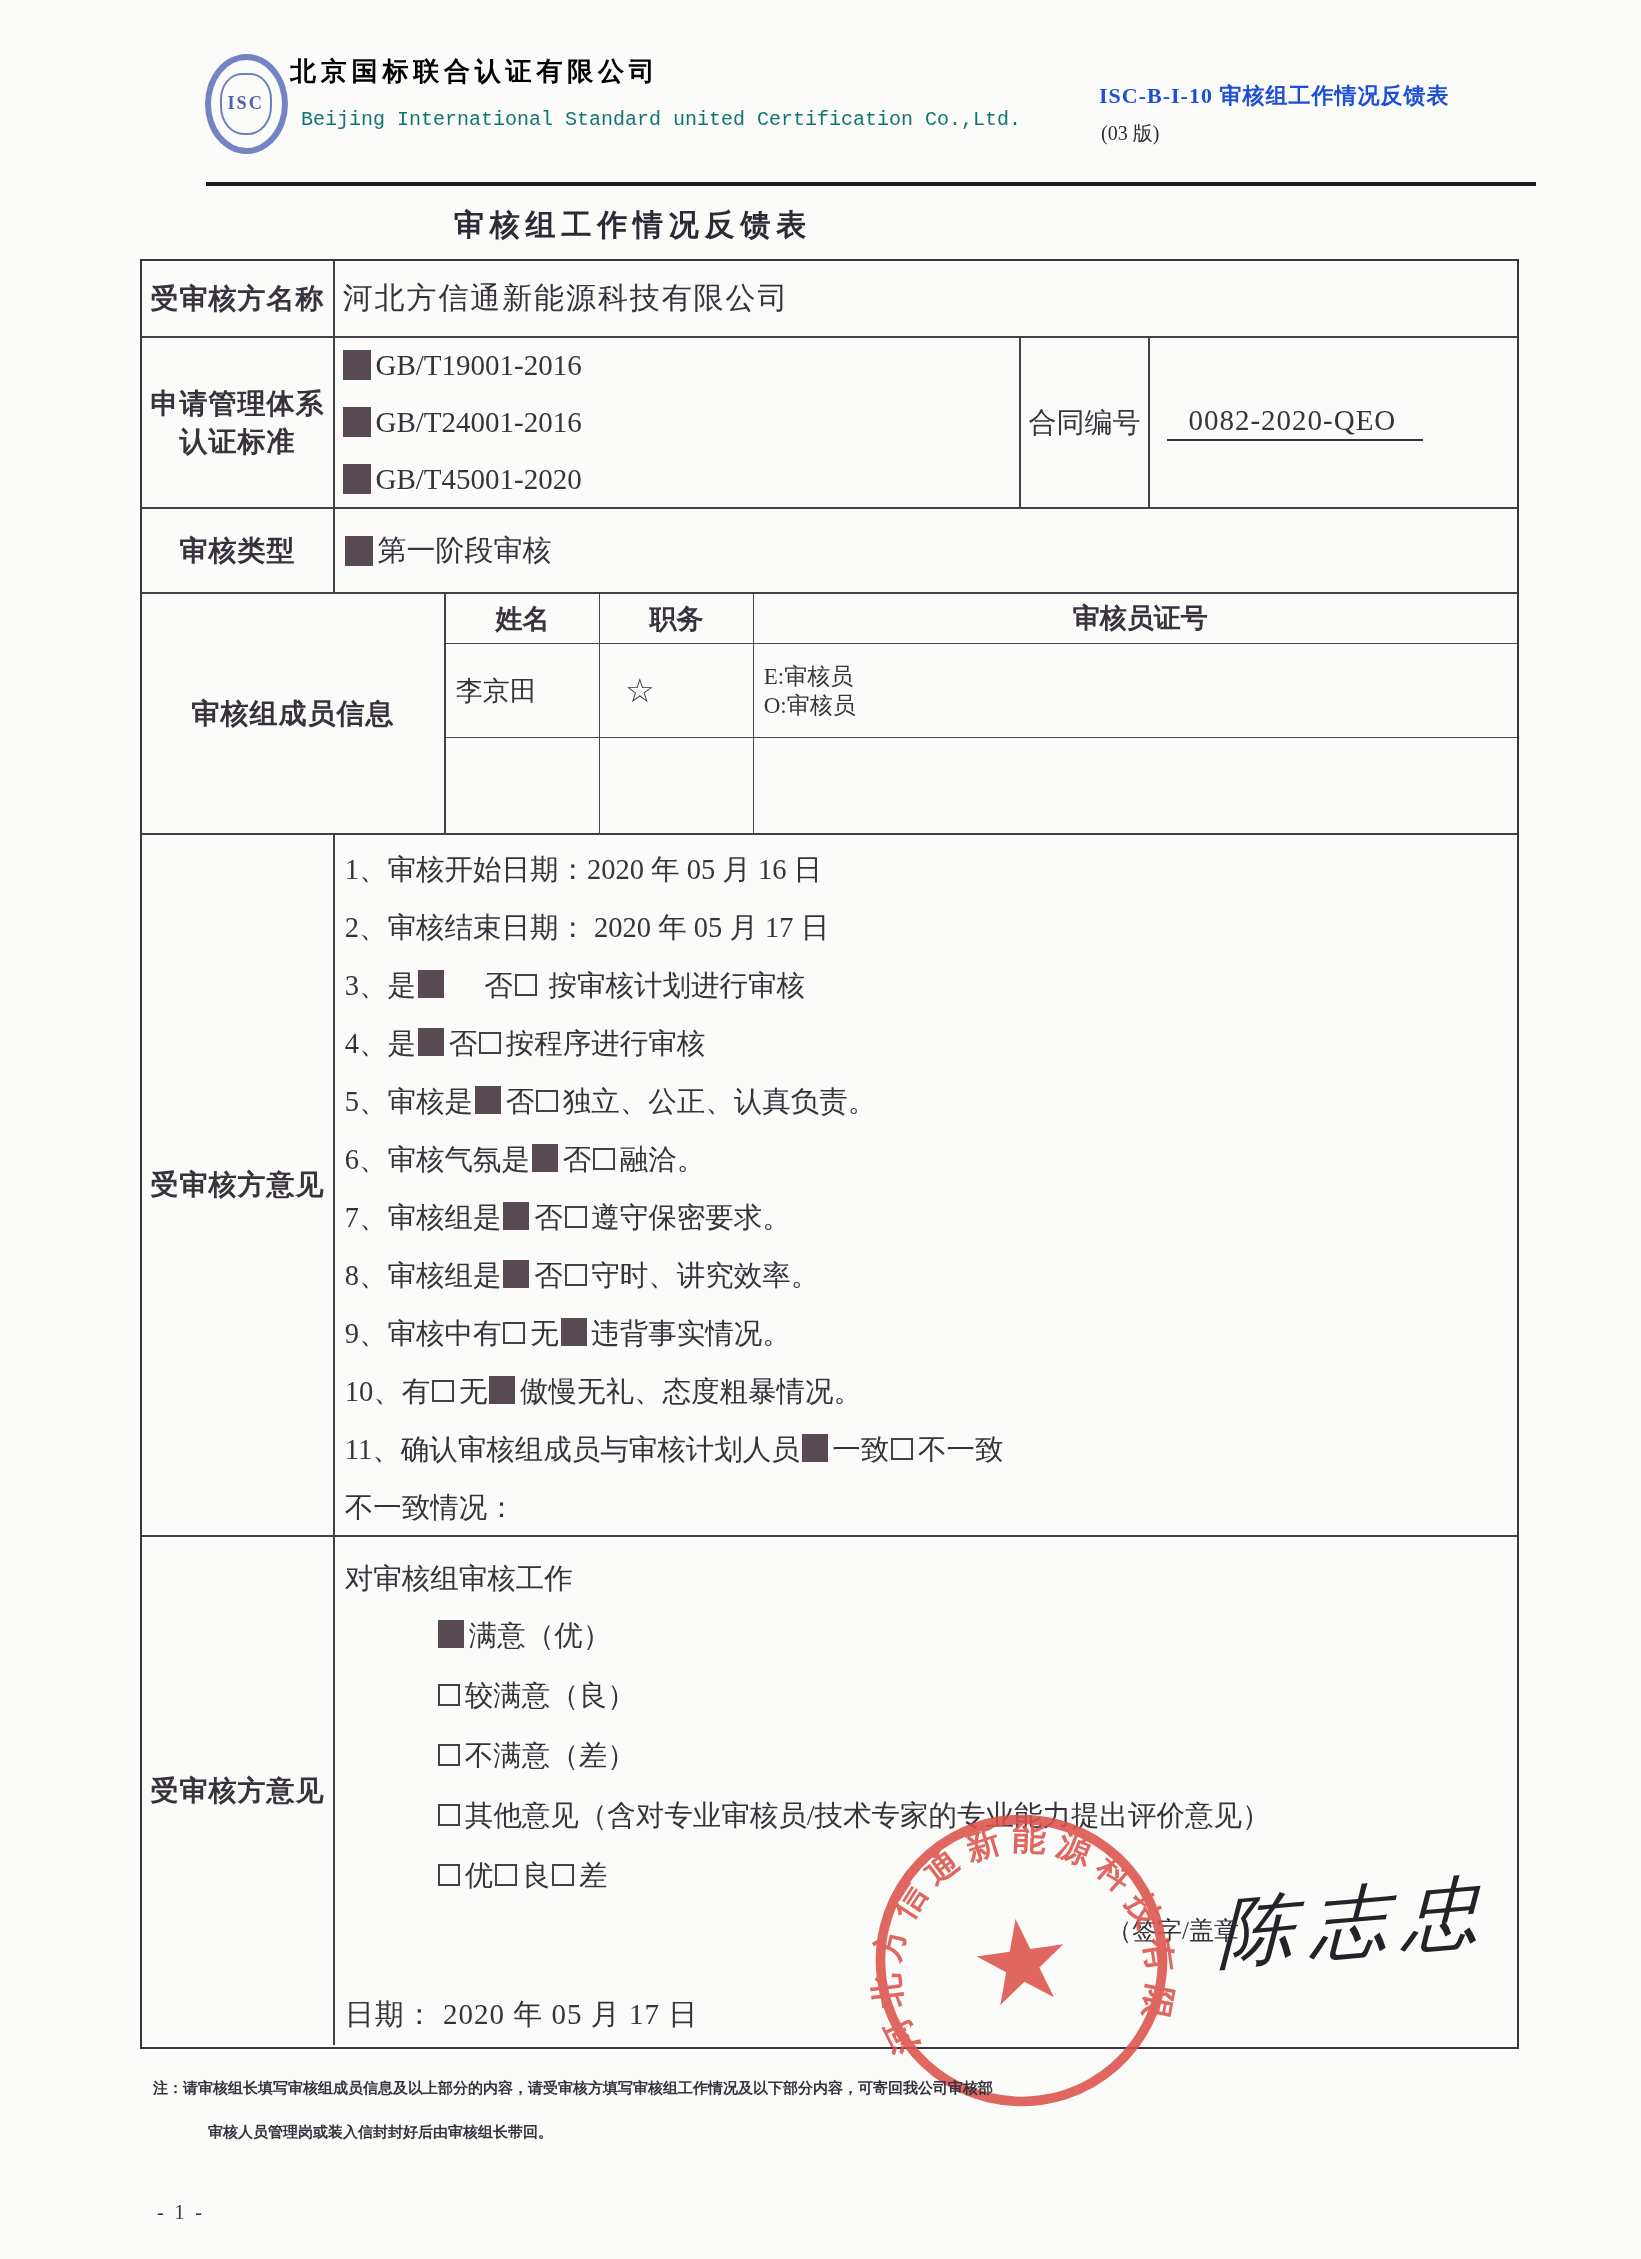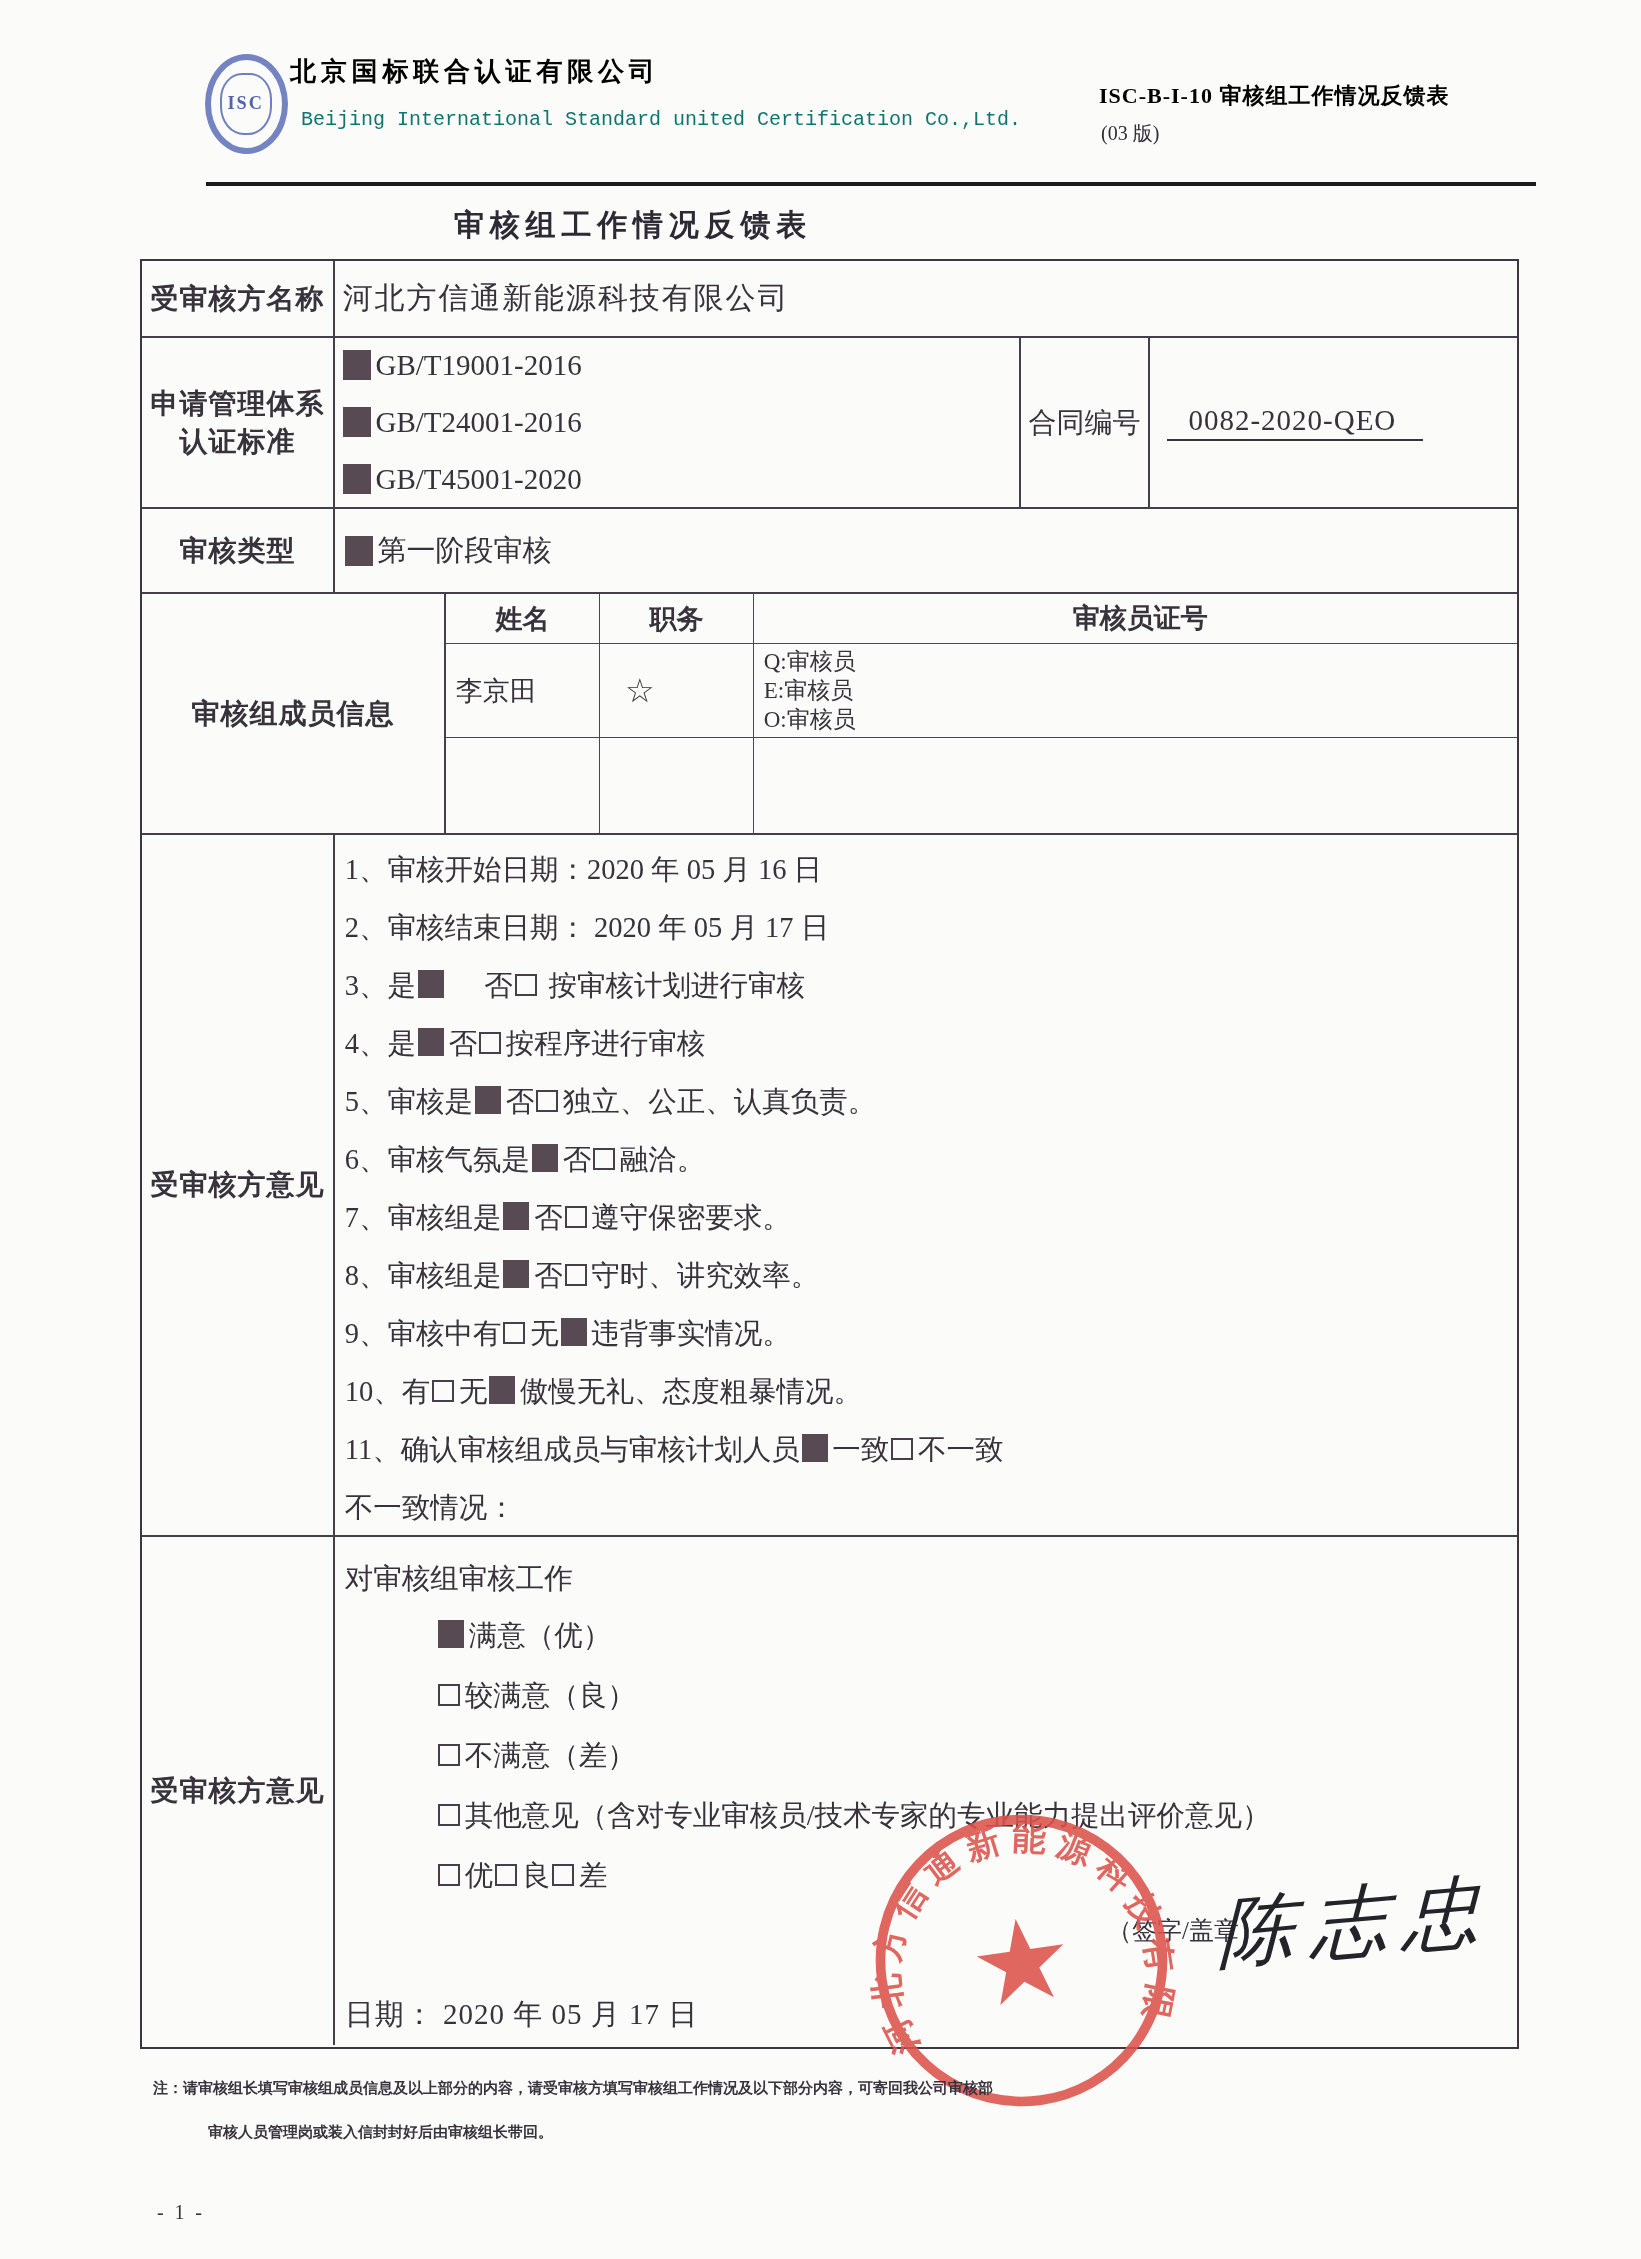--- a/index.html
+++ b/index.html
@@ -15,21 +15,21 @@
   .logo-inner { position: absolute; left: 8.7px; top: 12.6px; width: 52px; height: 62px;
     border: 2.9px solid rgba(64,86,172,.75); border-radius: 42% 42% 46% 46%;
     display: flex; align-items: center; justify-content: center; }
   .logo-inner span { font-family: "Liberation Serif", serif; font-weight: 700;
     font-size: 18.3px; letter-spacing: 1.9px; color: rgba(50,72,160,.85); }
   .company-cn { position: absolute; left: 290px; top: 54px; font-size: 26px;
     font-weight: 700; letter-spacing: 4.8px; color: #000000; }
   .company-en { position: absolute; left: 301px; top: 108px;
     font-family: "Liberation Mono", monospace; font-size: 20px; color: #0f766e; }
   .doc-code { position: absolute; left: 1099px; top: 81px; font-size: 22px;
-    font-weight: 700; letter-spacing: 1px; color: #000000; }
+    font-weight: 700; letter-spacing: 1px; color: #1d4ed8; }
   .doc-version { position: absolute; left: 1101px; top: 120px; font-size: 20px; color: #312d38; }
   .head-rule { position: absolute; left: 206px; top: 182px; width: 1330px; height: 3.9px; background: #1b1b20; }
   
   .doc-title { position: absolute; left: 454px; top: 205px; font-size: 30px;
     font-weight: 700; letter-spacing: 5.8px; color: #2e2a35; }
   
   .formtable { position: absolute; left: 140px; top: 259px; width: 1379px; height: 1790px;
     border: 2.9px solid #3b3641; }
   .frow { display: flex; width: 100%; border-bottom: 2.9px solid #443f4a; }
   .frow:last-child { border-bottom: none; }
@@ -145,21 +145,20 @@
         <div class="team-hrow">
           <div class="tcell tcell-name">姓名</div>
           <div class="tcell tcell-duty">职务</div>
           <div class="tcell tcell-cert" style="align-items:center;font-family:Liberation Serif, serif;">审核员证号</div>
         </div>
         <div>
             <div class="team-row">
               <div class="tcell-name">李京田</div>
               <div class="tcell-duty">☆</div>
               <div class="tcell-cert">
-                <div>Q:审核员</div>
                 <div>E:审核员</div>
                 <div>O:审核员</div>
               </div>
             </div>
             <div class="team-row last">
               <div class="tcell-name"></div>
               <div class="tcell-duty"></div>
               <div class="tcell-cert"></div>
             </div>
           </div>

